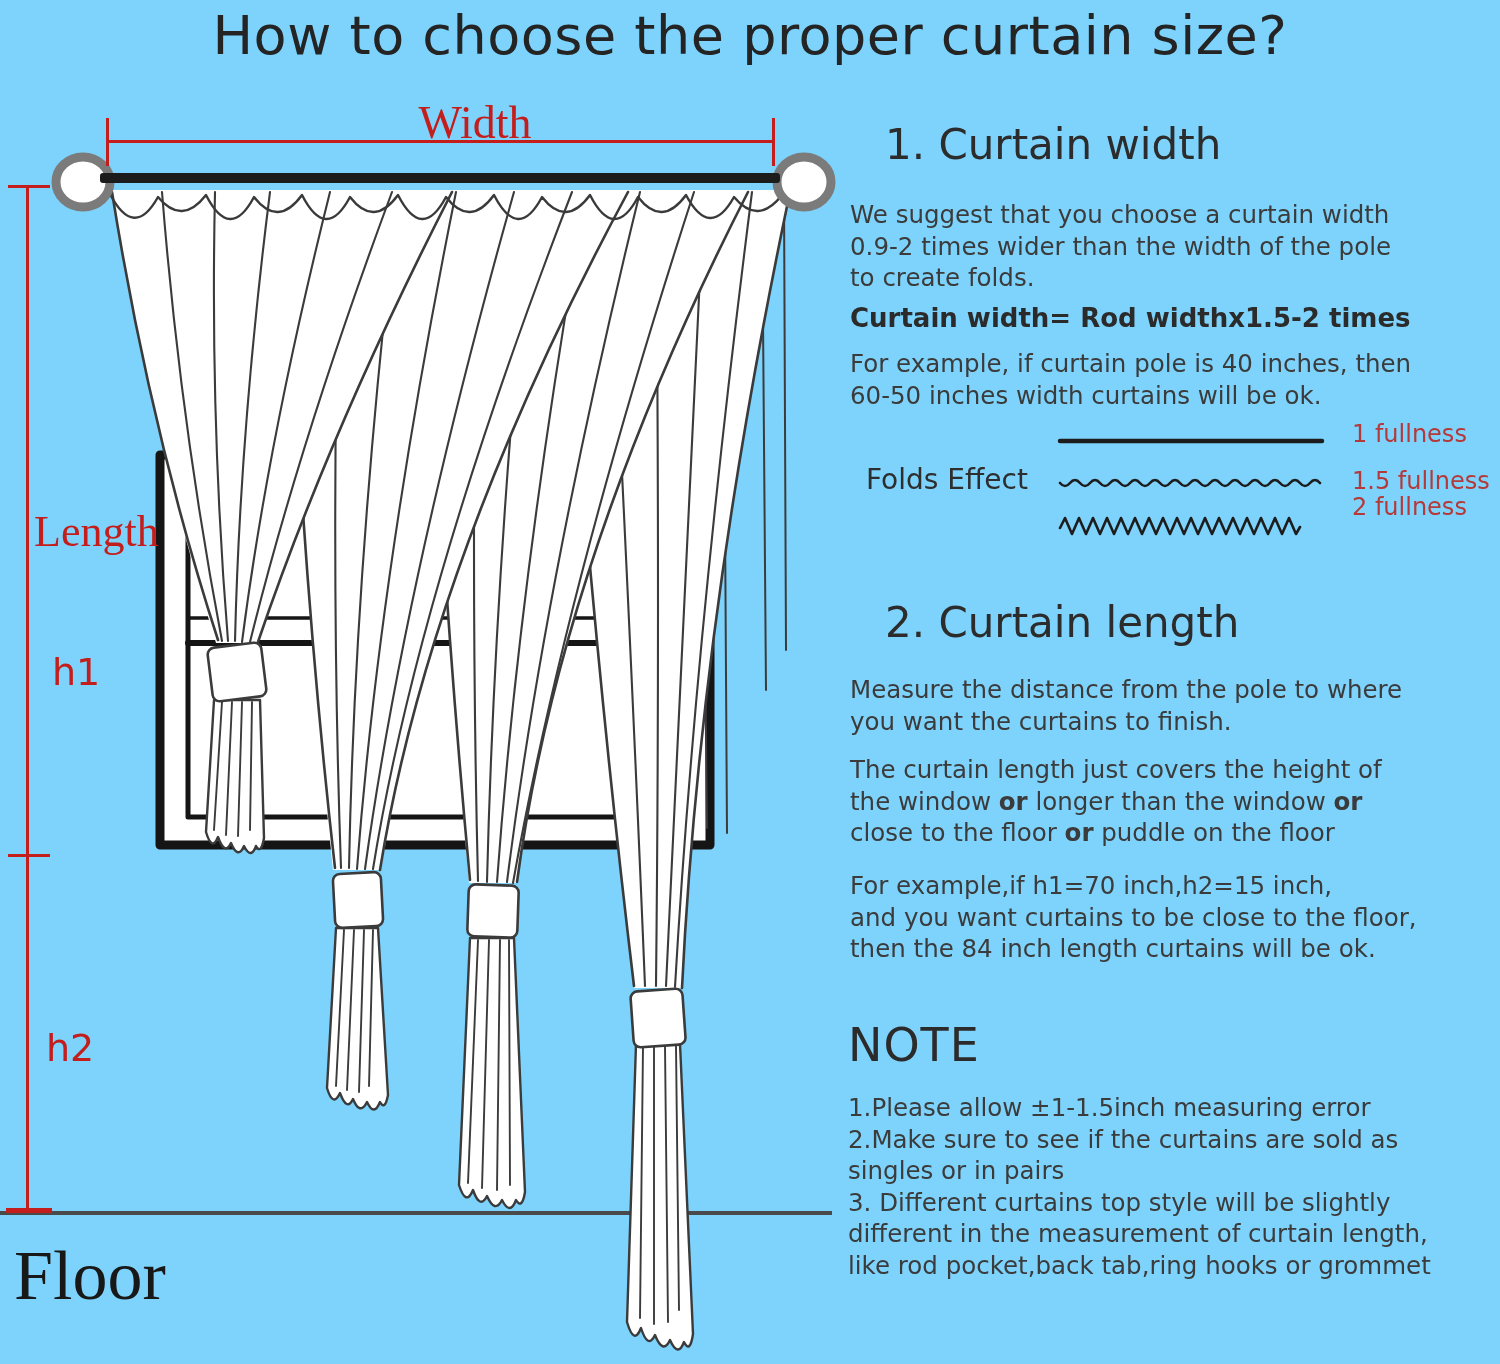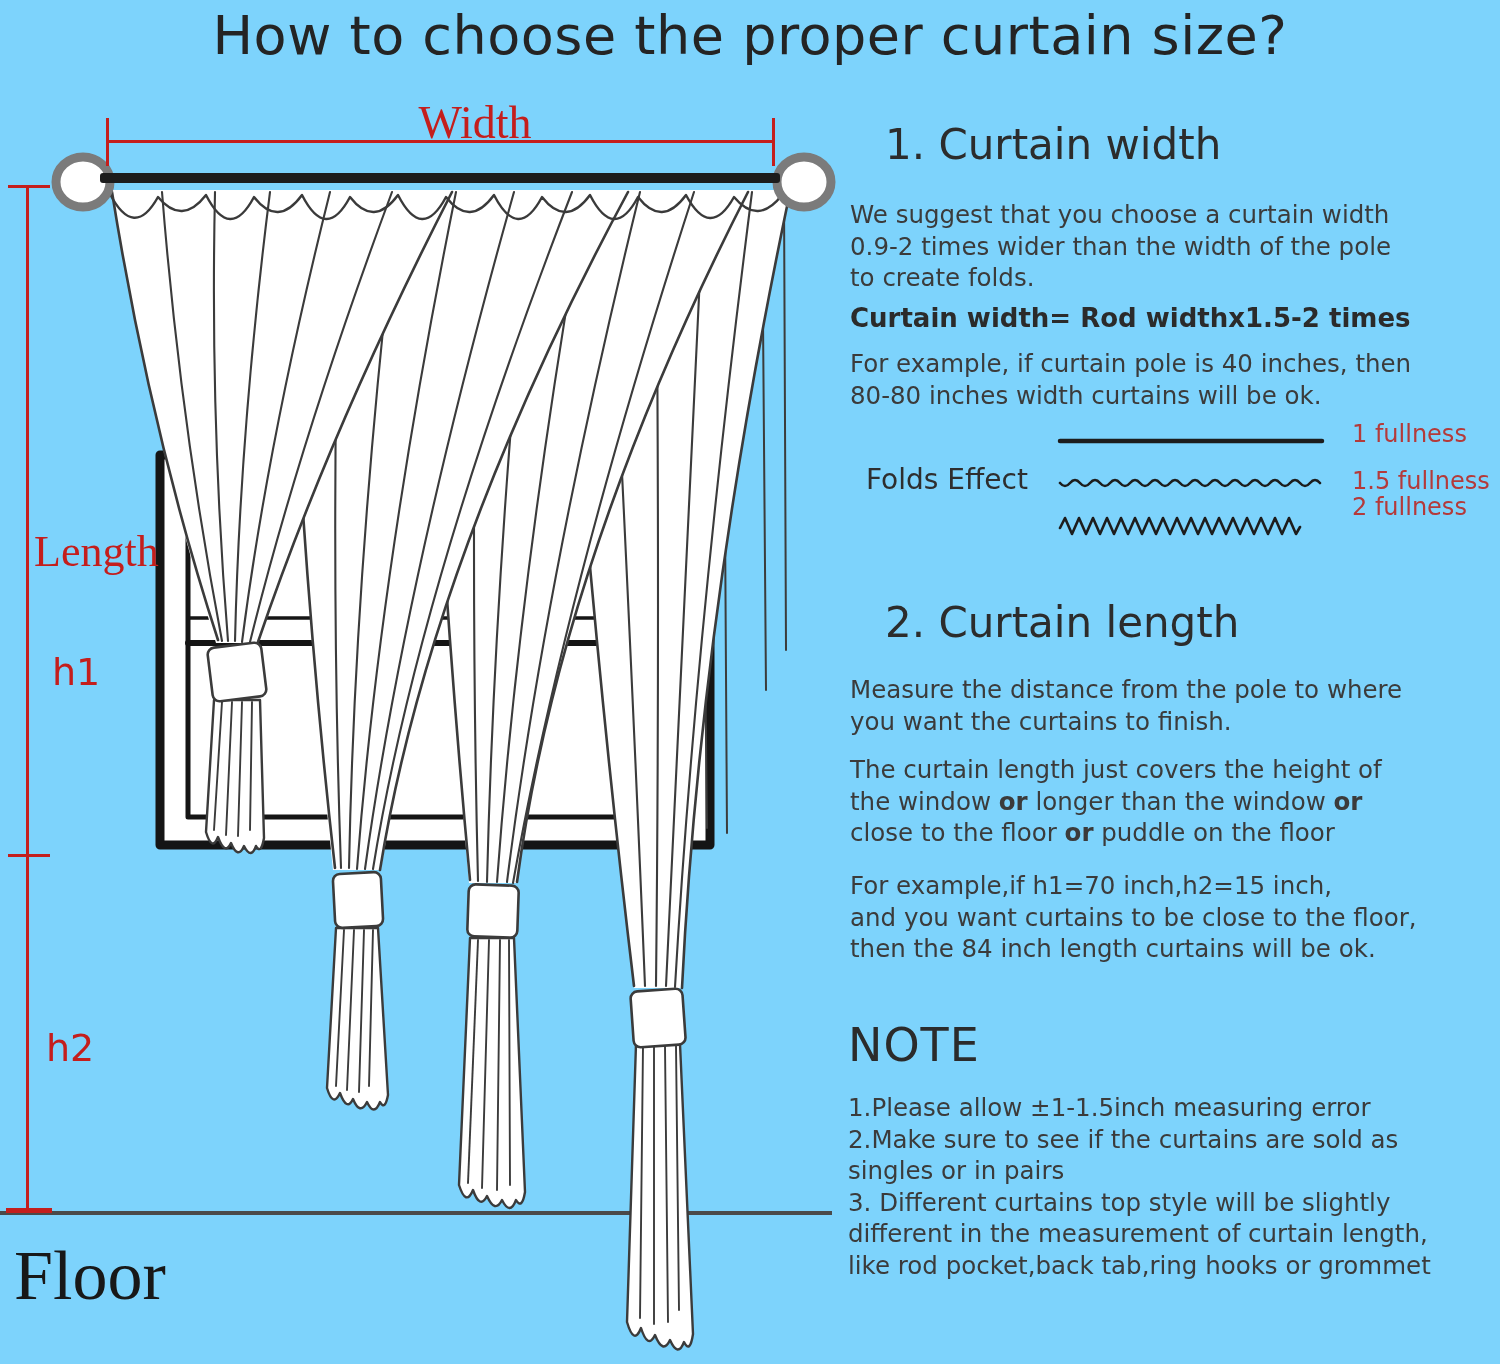--- a/index.html
+++ b/index.html
@@ -175,38 +175,38 @@
 
   <div class="abs z2 redline" style="left:108px;top:140px;width:666px;height:3px;"></div>
   <div class="abs z2 redline" style="left:106px;top:118px;width:3px;height:48px;"></div>
   <div class="abs z2 redline" style="left:772px;top:118px;width:3px;height:48px;"></div>
   <div class="abs z2 redline" style="left:26px;top:186px;width:3px;height:1027px;"></div>
   <div class="abs z2 redline" style="left:8px;top:185px;width:42px;height:3px;"></div>
   <div class="abs z2 redline" style="left:8px;top:854px;width:42px;height:3px;"></div>
   <div class="abs z2 redline" style="left:6px;top:1208px;width:46px;height:5px;"></div>
 
   <div class="abs z2 red-serif" style="left:395px;top:96px;width:160px;text-align:center;font-size:46px;">Width</div>
-  <div class="abs z2 red-serif" style="left:34px;top:526px;font-size:44px;">Length</div>
+  <div class="abs z2 red-serif" style="left:34px;top:506px;font-size:44px;">Length</div>
   <div class="abs z2 red-sans" style="left:52px;top:650px;font-size:38px;">h1</div>
   <div class="abs z2 red-sans" style="left:46px;top:1026px;font-size:38px;">h2</div>
   <div class="abs z2" id="floor-label" style="left:14px;top:1236px;">Floor</div>
 
   <div class="abs z2 sec-heading" style="left:885px;top:120px;">1. Curtain width</div>
 
   <div class="abs z2 body-block" style="top:199px;">
     <div class="body-line">We suggest that you choose a curtain width</div>
     <div class="body-line">0.9-2 times wider than the width of the pole</div>
     <div class="body-line">to create folds.</div>
   </div>
 
   <div class="abs z2 formula body-block" style="top:303px;">Curtain width= Rod widthx1.5-2 times</div>
 
   <div class="abs z2 body-block" style="top:348px;">
     <div class="body-line">For example, if curtain pole is 40 inches, then</div>
-    <div class="body-line">80-80 inches width curtains will be ok.</div>
+    <div class="body-line">60-50 inches width curtains will be ok.</div>
   </div>
 
   <div class="abs z2" id="folds-label" style="left:866px;top:463px;">Folds Effect</div>
 
   <svg class="abs z2" style="left:1040px;top:425px;" width="310" height="120" viewBox="0 0 310 120">
     <g fill="none" stroke="#1d1d1d" stroke-linecap="round" stroke-linejoin="round">
       <line x1="20" y1="16" x2="282" y2="16" stroke-width="4.5"></line>
       <path stroke-width="2.6" d="M20,58 q5,6 10,0 q5,-6 10,0 q5,6 10,0 q5,-6 10,0 q5,6 10,0 q5,-6 10,0 q5,6 10,0 q5,-6 10,0
                q5,6 10,0 q5,-6 10,0 q5,6 10,0 q5,-6 10,0 q5,6 10,0 q5,-6 10,0 q5,6 10,0 q5,-6 10,0
                q5,6 10,0 q5,-6 10,0 q5,6 10,0 q5,-6 10,0 q5,6 10,0 q5,-6 10,0 q5,6 10,0 q5,-6 10,0

